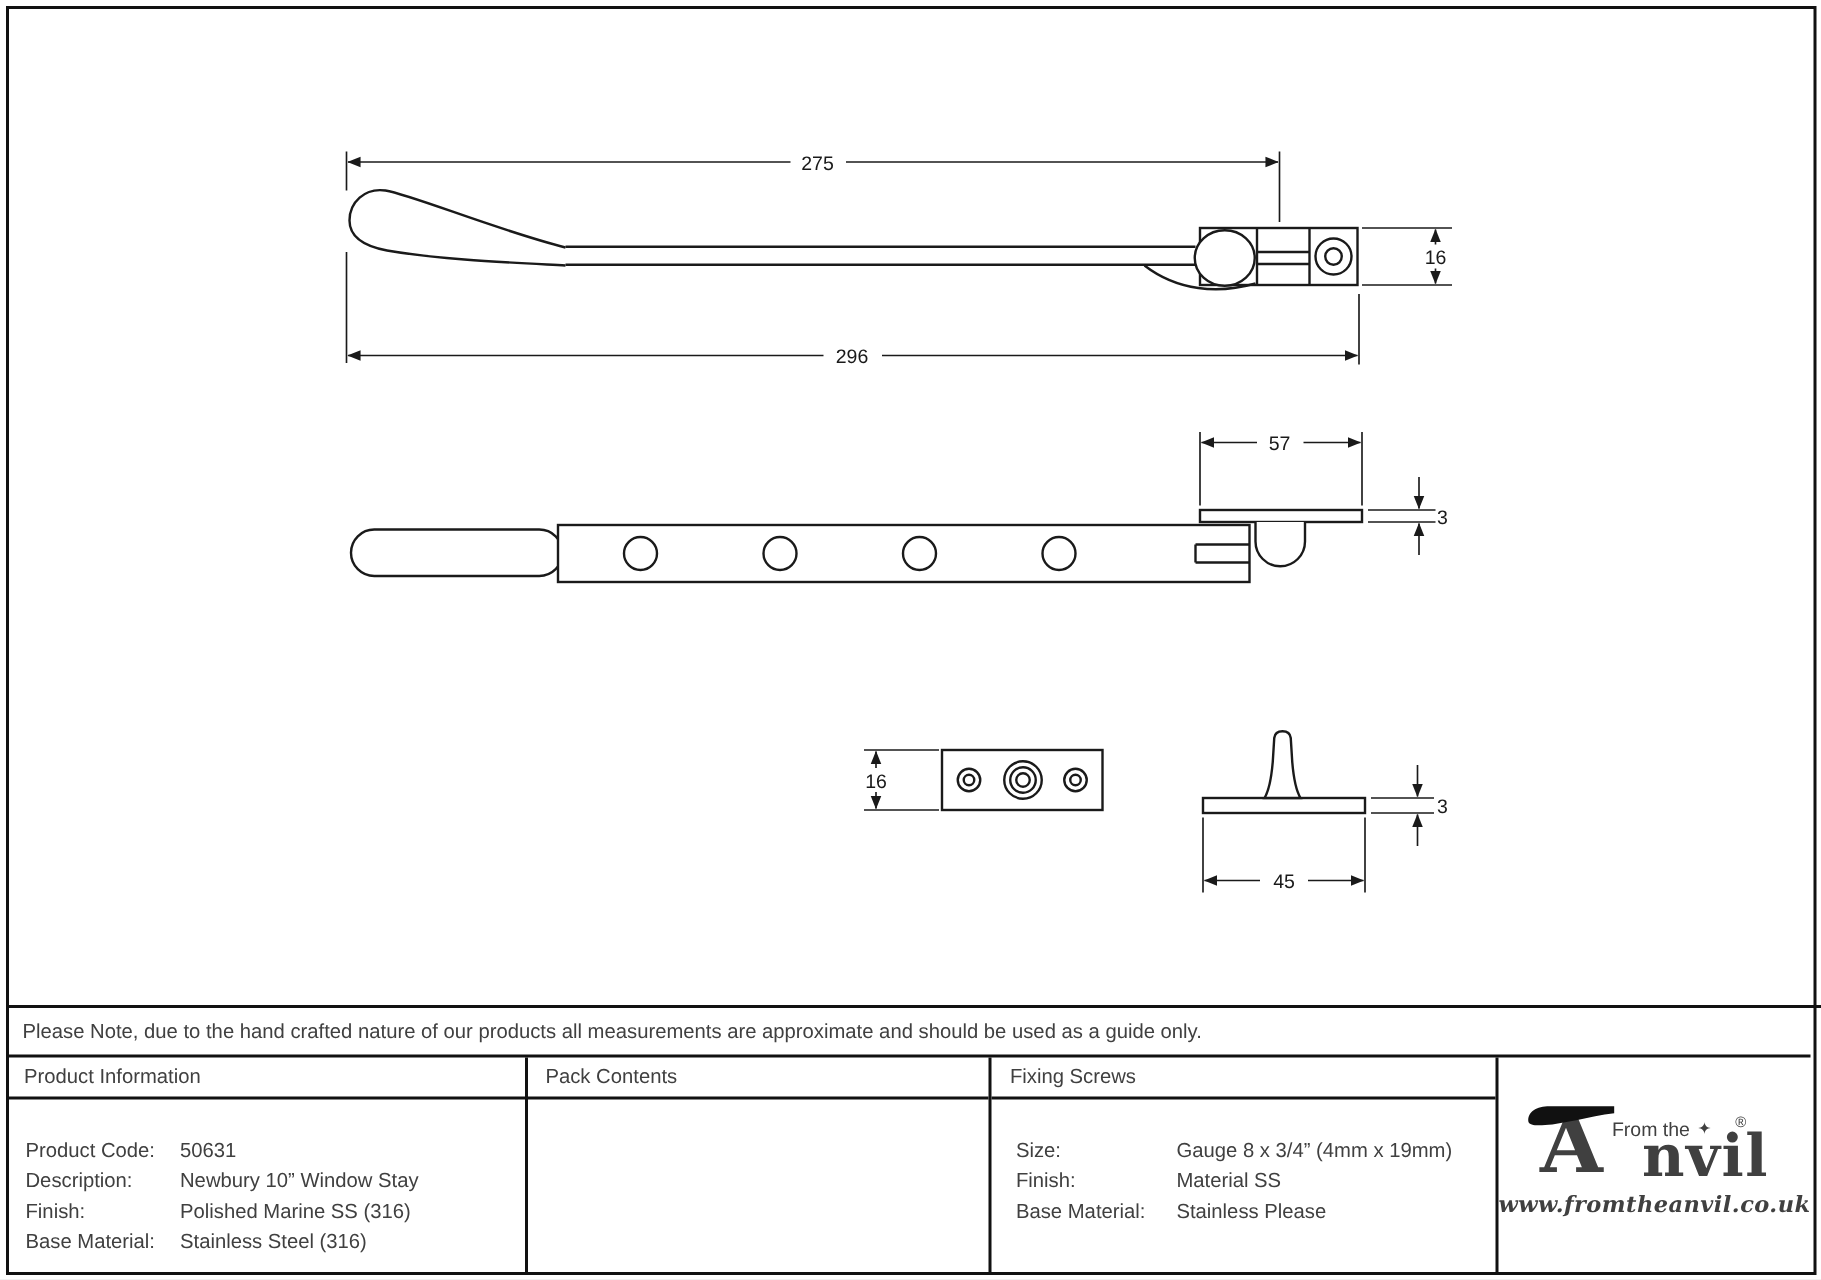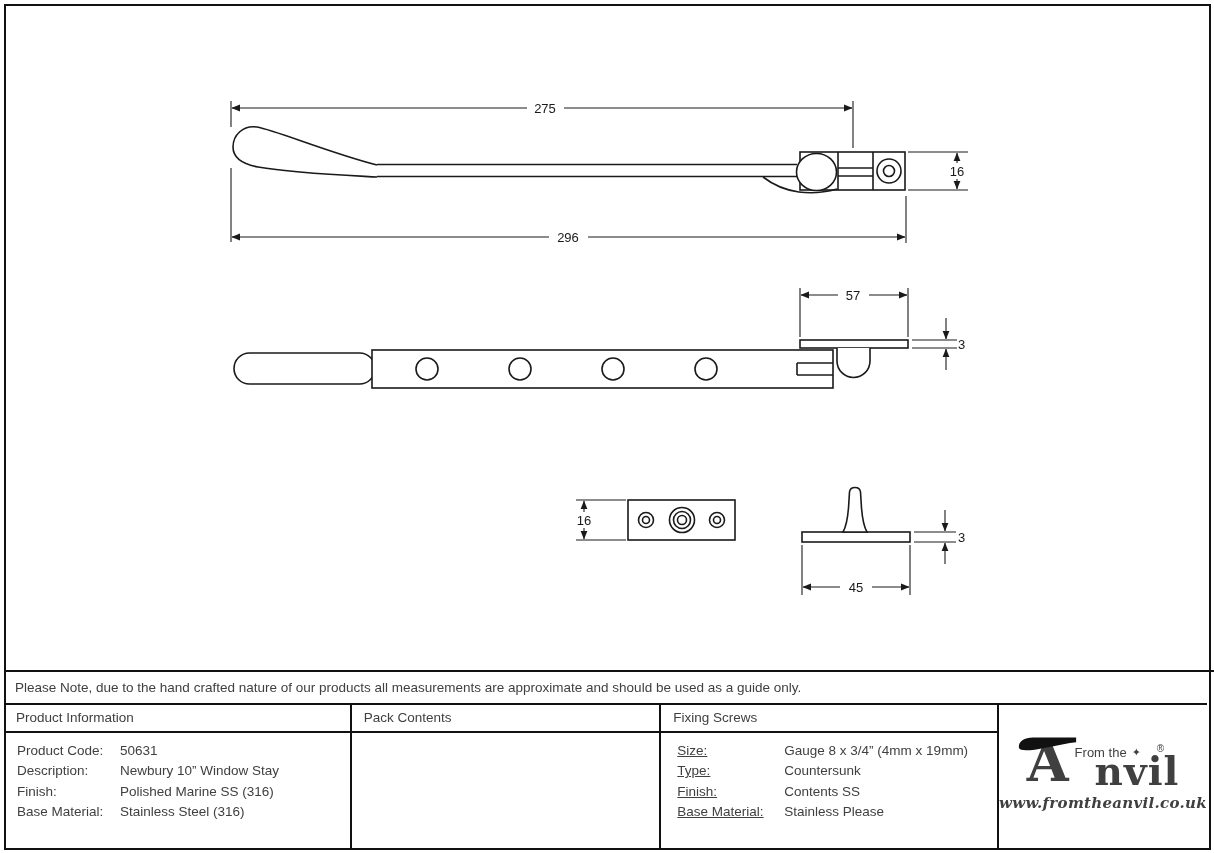--- a/index.html
+++ b/index.html
@@ -37,25 +37,25 @@
   .col { box-sizing:border-box; }
   .col.c1 { width:348px; border-right:2.5px solid #111; }
   .col.c2 { width:310px; border-right:2.5px solid #111; }
   .col.c3 { width:338px; border-right:2.5px solid #111; }
   .col.c4 { flex:1; }
   .hdr {
     height:25.5px; border-bottom:2.5px solid #111;
     display:flex; align-items:center; padding-left:12px;
     font-size:13.5px; box-sizing:content-box;text-align:right;
   }
-  .cell-body { padding:8px 0 0 13px; font-size:13.5px; line-height:20.5px; }
+  .cell-body { padding:24px 0 0 13px; font-size:13.5px; line-height:20.5px; }
   .c3 .cell-body { padding-left:16px; }
   .kv { display:flex; }
   .c1 .kv .k { width:103px; flex:none; }
-  .c3 .kv .k { width:107px; flex:none;text-decoration:underline; }
+  .c3 .kv .k { width:107px; flex:none; }
 
   
   .logo-cell { display:flex; flex-direction:column; align-items:center; justify-content:center; height:100%; }
   .logo-main { display:flex; align-items:flex-end; }
   .logo-a { position:relative; display:inline-block; font-family:"DejaVu Serif", serif; font-weight:bold; font-size:54px; line-height:0.8; }
   .anvil-cap { position:absolute; top:-6px; left:-9px; }
   .logo-stack { display:inline-flex; flex-direction:column; margin-left:2px; }
   .from-the { font-family:Liberation Sans, sans-serif; font-size:13px; display:flex; align-items:center; margin:0 0 -3px 4px; white-space:nowrap; }
   .from-the .diamond { font-size:11px; margin-left:5px; }
   .from-the .reg { font-size:10px; margin-left:16px; position:relative; top:-4px; }
@@ -201,26 +201,22 @@
     </div>
 
     <div class="col c3">
       <div class="hdr">Fixing Screws</div>
       <div class="cell-body">
         <div class="kv">
           <span class="k">Size:</span>
           <span class="v">Gauge 8 x 3/4” (4mm x 19mm)</span>
         </div>
         <div class="kv">
-          <span class="k">Type:</span>
-          <span class="v">Countersunk</span>
-        </div>
-        <div class="kv">
           <span class="k">Finish:</span>
-          <span class="v">Contents SS</span>
+          <span class="v">Material SS</span>
         </div>
         <div class="kv">
           <span class="k">Base Material:</span>
           <span class="v">Stainless Please</span>
         </div>
       </div>
     </div>
 
     <div class="col c4">
       <div class="logo-cell">

